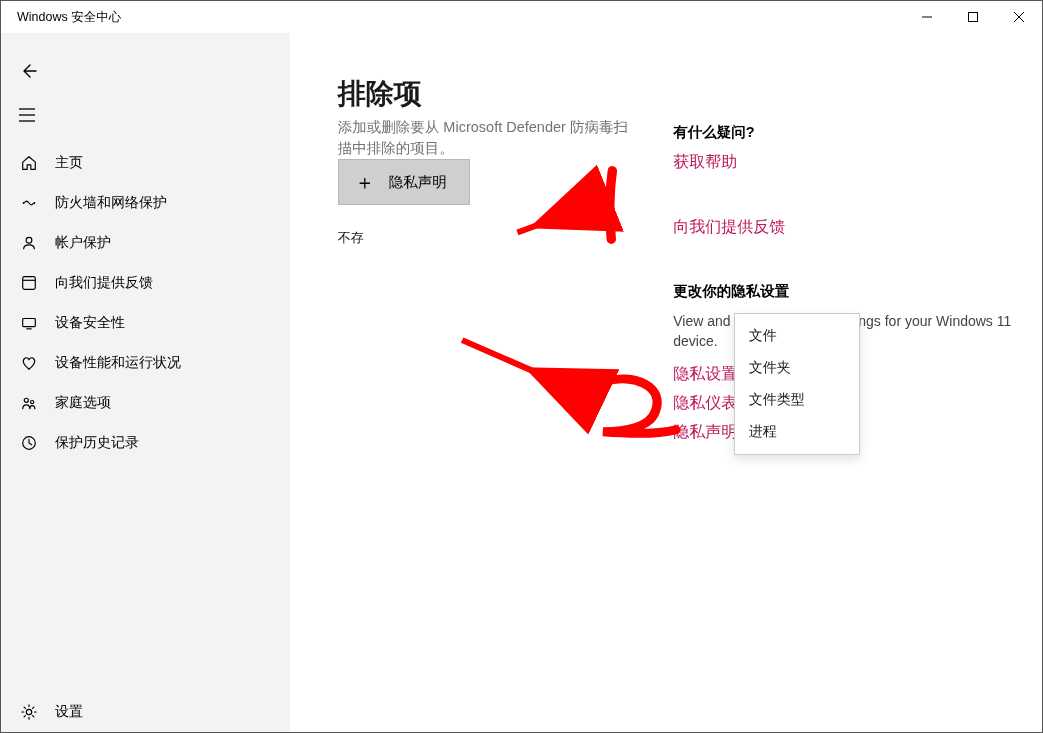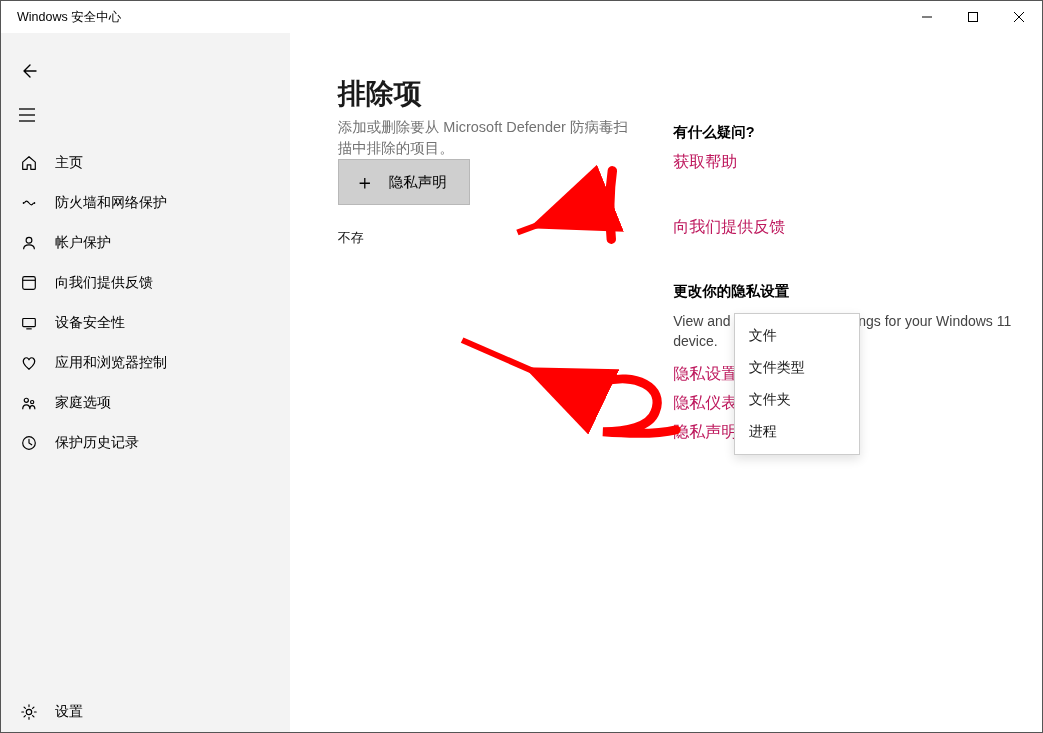--- a/index.html
+++ b/index.html
@@ -281,21 +281,21 @@
               </svg>
             </span>
           <span>设备安全性</span>
         </div>
         <div class="side-item">
           <span class="ic">
               <svg width="18" height="18" viewBox="0 0 20 20">
                 <path d="M10 17 C4 12 2 8 5 5 C7 3 10 5 10 7 C10 5 13 3 15 5 C18 8 16 12 10 17 Z" fill="none" stroke="#000" stroke-width="1.3"></path>
               </svg>
             </span>
-          <span>应用和浏览器控制</span>
+          <span>设备性能和运行状况</span>
         </div>
         <div class="side-item">
           <span class="ic">
               <svg width="18" height="18" viewBox="0 0 20 20">
                 <circle cx="7" cy="7" r="2.3" fill="none" stroke="#000" stroke-width="1.3"></circle>
                 <circle cx="13.5" cy="9" r="1.8" fill="none" stroke="#000" stroke-width="1.3"></circle>
                 <path d="M3 17 C3 13 5 12 7 12 C9 12 11 13 11 17 M11 17 C11 14 12.5 13 13.5 13 C15 13 16.5 14 16.5 17" fill="none" stroke="#000" stroke-width="1.3"></path>
               </svg>
             </span>
           <span>家庭选项</span>
@@ -333,22 +333,22 @@
         <button class="add-btn" type="button">
           <span class="plus">＋</span>
           <span>隐私声明</span>
         </button>
 
         <div class="row-label">不存</div>
       </div>
 
       <div class="flyout">
         <div class="flyout-item"><span>文件</span></div>
+        <div class="flyout-item"><span>文件夹</span></div>
         <div class="flyout-item"><span>文件类型</span></div>
-        <div class="flyout-item"><span>文件夹</span></div>
         <div class="flyout-item"><span>进程</span></div>
       </div>
 
       <aside class="side-col">
 
         <div class="side-block">
           <h3>有什么疑问?</h3>
           <a class="link">获取帮助</a>
         </div>
 

